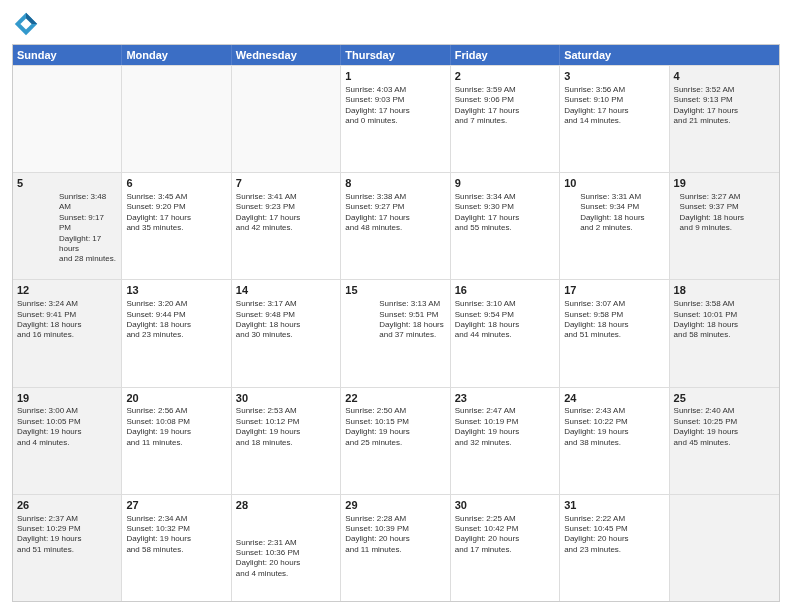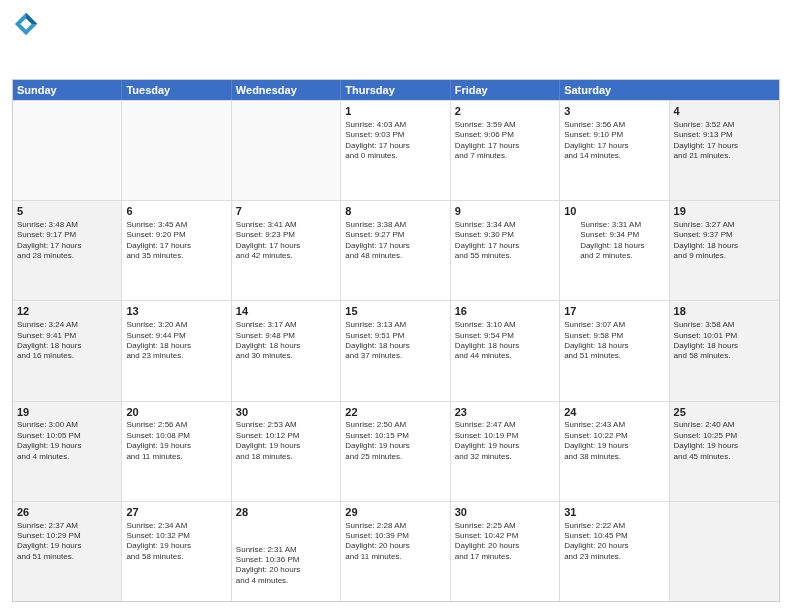--- a/index.html
+++ b/index.html
@@ -9,21 +9,20 @@
       width: 792px;
       height: 612px;
       overflow: hidden;
     }
     .page {
       width: 792px;
       height: 612px;
       padding: 10px 12px;
       display: flex;
       flex-direction: column;
-      gap: 35px;
     }
     .header {
       display: flex;
       justify-content: space-between;
       align-items: flex-start;
       margin-bottom: 6px;
     }
     .logo {
       display: flex;
       align-items: center;
@@ -126,21 +125,21 @@
     </div>
     <div class="title-block">
       <div class="main-title"></div>
       <div class="subtitle"></div>
     </div>
   </div>
 
   <div class="calendar">
     <div class="cal-header">
     <div class="cal-header-cell">Sunday</div>
-        <div class="cal-header-cell">Tuesday</div>
+        <div class="cal-header-cell">Monday</div>
         <div class="cal-header-cell">Wednesday</div>
         <div class="cal-header-cell">Thursday</div>
         <div class="cal-header-cell">Friday</div>
         <div class="cal-header-cell">Saturday</div>
       </div>
     <div class="cal-body">
     <div class="cal-row">
           <div class="cal-cell empty"></div>
           <div class="cal-cell empty"></div>
           <div class="cal-cell empty"></div>
@@ -169,21 +168,21 @@
             <div class="day-num">4</div>
             <div class="cell-info" style="white-space: pre-line;">Sunrise: 3:52 AM
 Sunset: 9:13 PM
 Daylight: 17 hours
 and 21 minutes.</div>
           </div>
         </div>
         <div class="cal-row">
           <div class="cal-cell shaded">
             <div class="day-num">5</div>
-            <div class="cell-info" style="white-space: pre-line;">Sunrise: 3:48 AM
+            <div class="cell-info" style="white-space: pre-line; margin-left: 42px;">Sunrise: 3:48 AM
 Sunset: 9:17 PM
 Daylight: 17 hours
 and 28 minutes.</div>
           </div>
           <div class="cal-cell">
             <div class="day-num">6</div>
             <div class="cell-info" style="white-space: pre-line;">Sunrise: 3:45 AM
 Sunset: 9:20 PM
 Daylight: 17 hours
 and 35 minutes.</div>
@@ -211,21 +210,21 @@
           </div>
           <div class="cal-cell">
             <div class="day-num">10</div>
             <div class="cell-info" style="white-space: pre-line; margin-left: 16px;">Sunrise: 3:31 AM
 Sunset: 9:34 PM
 Daylight: 18 hours
 and 2 minutes.</div>
           </div>
           <div class="cal-cell shaded">
             <div class="day-num">19</div>
-            <div class="cell-info" style="white-space: pre-line;">Sunrise: 3:27 AM
+            <div class="cell-info" style="white-space: pre-line; margin-left: 6px;">Sunrise: 3:27 AM
 Sunset: 9:37 PM
 Daylight: 18 hours
 and 9 minutes.</div>
           </div>
         </div>
         <div class="cal-row">
           <div class="cal-cell shaded">
             <div class="day-num">12</div>
             <div class="cell-info" style="white-space: pre-line;">Sunrise: 3:24 AM
 Sunset: 9:41 PM
@@ -241,21 +240,21 @@
           </div>
           <div class="cal-cell">
             <div class="day-num">14</div>
             <div class="cell-info" style="white-space: pre-line;">Sunrise: 3:17 AM
 Sunset: 9:48 PM
 Daylight: 18 hours
 and 30 minutes.</div>
           </div>
           <div class="cal-cell">
             <div class="day-num">15</div>
-            <div class="cell-info" style="white-space: pre-line;">Sunrise: 3:13 AM
+            <div class="cell-info" style="white-space: pre-line; margin-left: 34px;">Sunrise: 3:13 AM
 Sunset: 9:51 PM
 Daylight: 18 hours
 and 37 minutes.</div>
           </div>
           <div class="cal-cell">
             <div class="day-num">16</div>
             <div class="cell-info" style="white-space: pre-line;">Sunrise: 3:10 AM
 Sunset: 9:54 PM
 Daylight: 18 hours
 and 44 minutes.</div>

